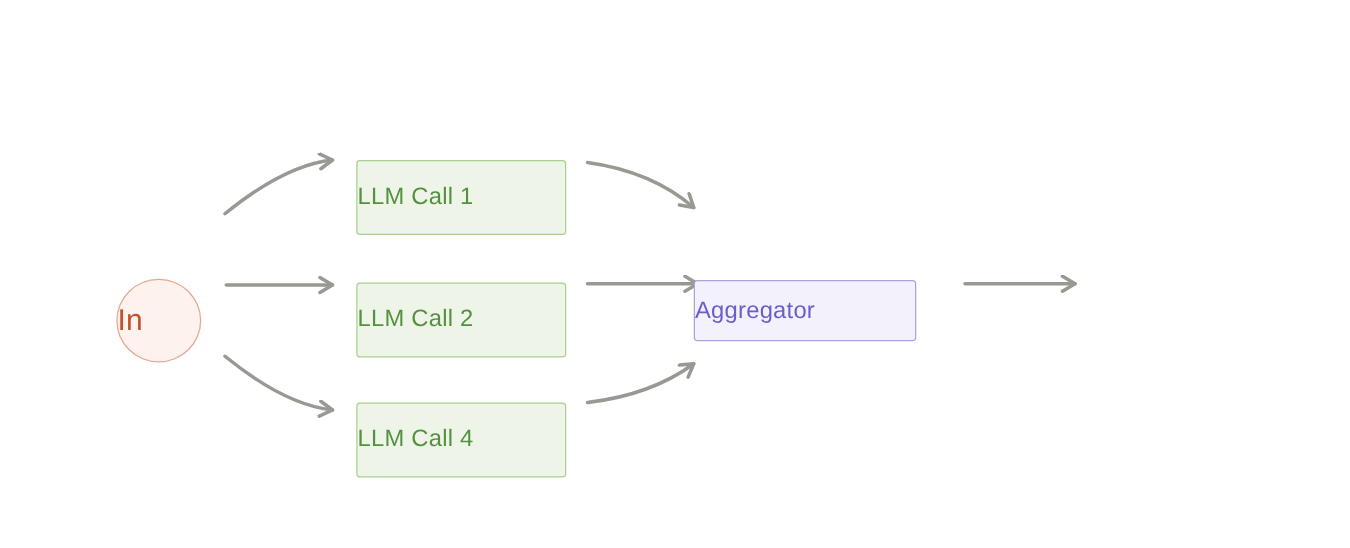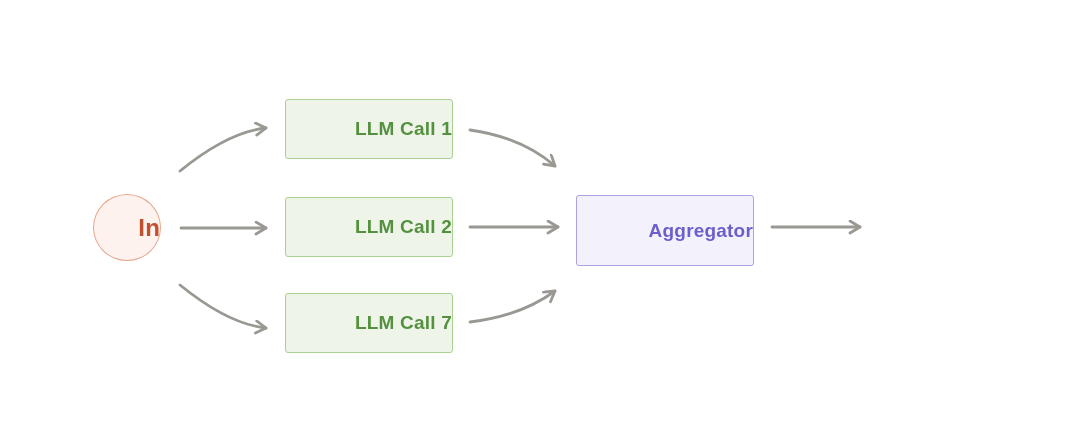--- a/index.html
+++ b/index.html
@@ -15,32 +15,32 @@
     --arrow:#9a9892;
     --canvas-bg:#ffffff;
   }
   *{margin:0;padding:0;box-sizing:border-box;}
   html,body{width:1080px;height:438px;background:var(--canvas-bg);overflow:hidden;}
   body{font-family:"Liberation Sans", sans-serif;}
   .canvas{position:relative;width:1080px;height:438px;background:var(--canvas-bg);}
   .edges{position:absolute;left:0;top:0;width:1080px;height:438px;}
   .edge{stroke:var(--arrow);stroke-width:2.8;fill:none;stroke-linecap:round;}
   .arrowhead{stroke:var(--arrow);stroke-width:2.8;fill:none;stroke-linecap:round;stroke-linejoin:round;}
-  .node{position:absolute;display:flex;align-items:center;justify-content:flex-end;
-        font-weight:bold;font-size:19px;letter-spacing:0.2px;}
+  .node{position:absolute;display:flex;align-items:center;justify-content:flex-start;
+        font-weight:normal;font-size:19px;letter-spacing:0.2px;margin-top:29px;}
   .pill{background:var(--input-output-bg);border:1.5px solid var(--input-output-border);
         color:var(--input-output-text);font-size:24px;}
   .node-in{left:93px;top:194px;width:68px;height:67px;border-radius:50%;}
   .node-out{left:877px;top:196px;width:85px;height:60px;border-radius:30px;}
   .llm-box{left:285px;width:168px;height:60px;background:var(--llm-bg);
            border:1.5px solid var(--llm-border);color:var(--llm-text);border-radius:3px;}
   .node-llm1{top:99px;}
   .node-llm2{top:197px;}
   .node-llm3{top:293px;}
-  .node-agg{left:576px;top:195px;width:178px;height:71px;background:var(--aggregator-bg);
+  .node-agg{left:555px;top:195px;width:178px;height:49px;background:var(--aggregator-bg);
             border:1.5px solid var(--aggregator-border);color:var(--aggregator-text);border-radius:3px;}
 </style>
 </head>
 <body>
 
 <div class="canvas">
 
   <svg class="edges" viewBox="0 0 1080 438" xmlns="http://www.w3.org/2000/svg">
     <defs>
       <marker id="arrowhead" markerUnits="userSpaceOnUse" markerWidth="18" markerHeight="18" refX="13" refY="7" orient="auto">
@@ -62,21 +62,21 @@
 
   <div class="node llm-box node-llm1">
     <span>LLM Call 1</span>
   </div>
 
   <div class="node llm-box node-llm2">
     <span>LLM Call 2</span>
   </div>
 
   <div class="node llm-box node-llm3">
-    <span>LLM Call 7</span>
+    <span>LLM Call 4</span>
   </div>
 
   <div class="node node-agg">
     <span>Aggregator</span>
   </div>
 
 
 </div>
 
 </body></html>

